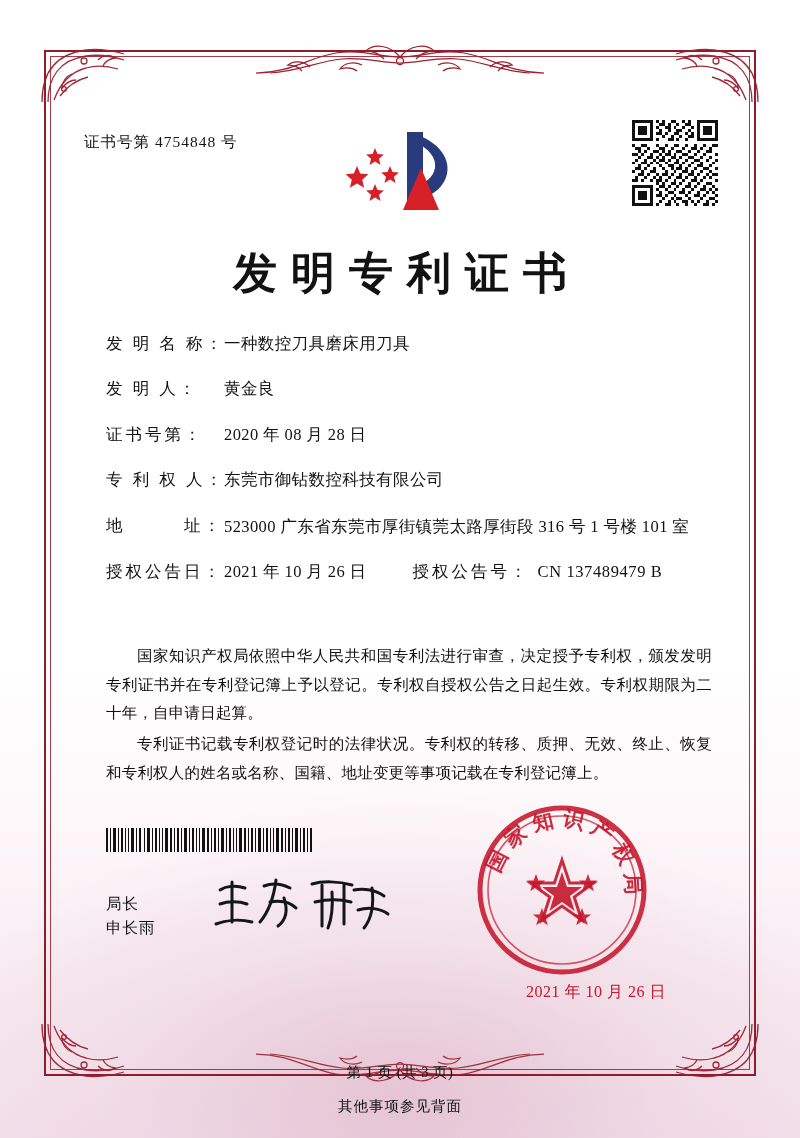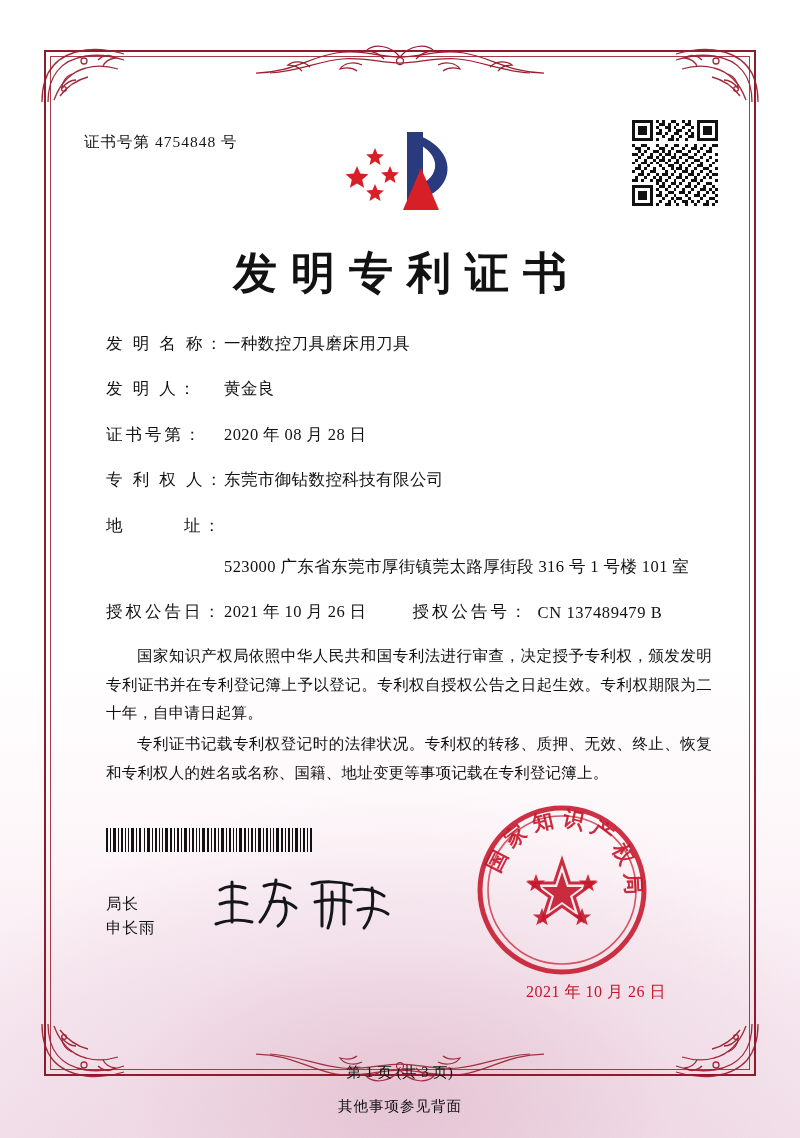--- a/index.html
+++ b/index.html
@@ -150,26 +150,25 @@
   .field .val {
     flex: 1 1 auto;
     letter-spacing: .4px;
   }
   .field .val.mono-ish {
     letter-spacing: 1.2px;
   }
   .field.addr .val {
     max-width: 500px;
     line-height: 1.55;
-    margin-top: 40px;
   }
 
   .row-two {
     display: flex;
-    align-items: flex-end;
+    align-items: center;
     font-size: 16.5px;
     margin-bottom: 14px;
     color: #111;
   }
   .row-two .lab { width: 118px; letter-spacing: 3px; white-space: nowrap;}
   .row-two .val { margin-right: 46px; letter-spacing:.4px;}
   .row-two .lab2 { letter-spacing: 3px; white-space: nowrap; margin-right: 8px;}
   .row-two .val2 { letter-spacing: .6px; }
 
   .para {

